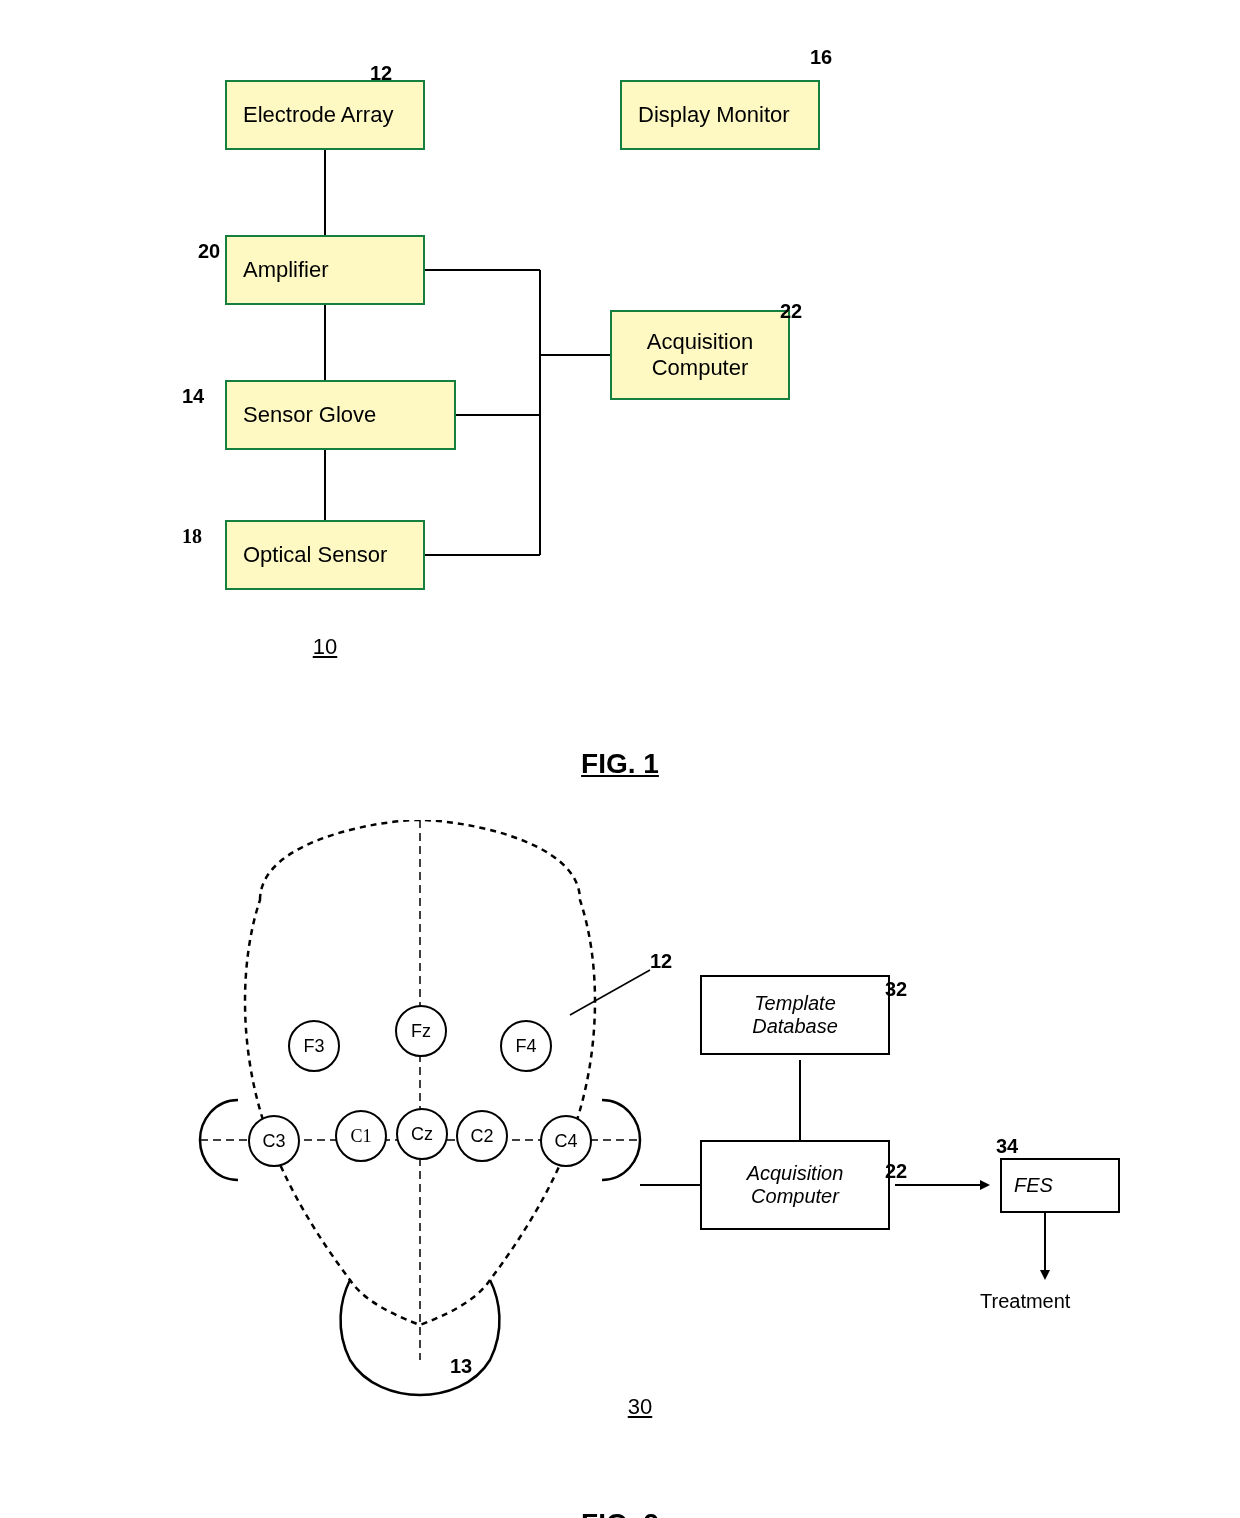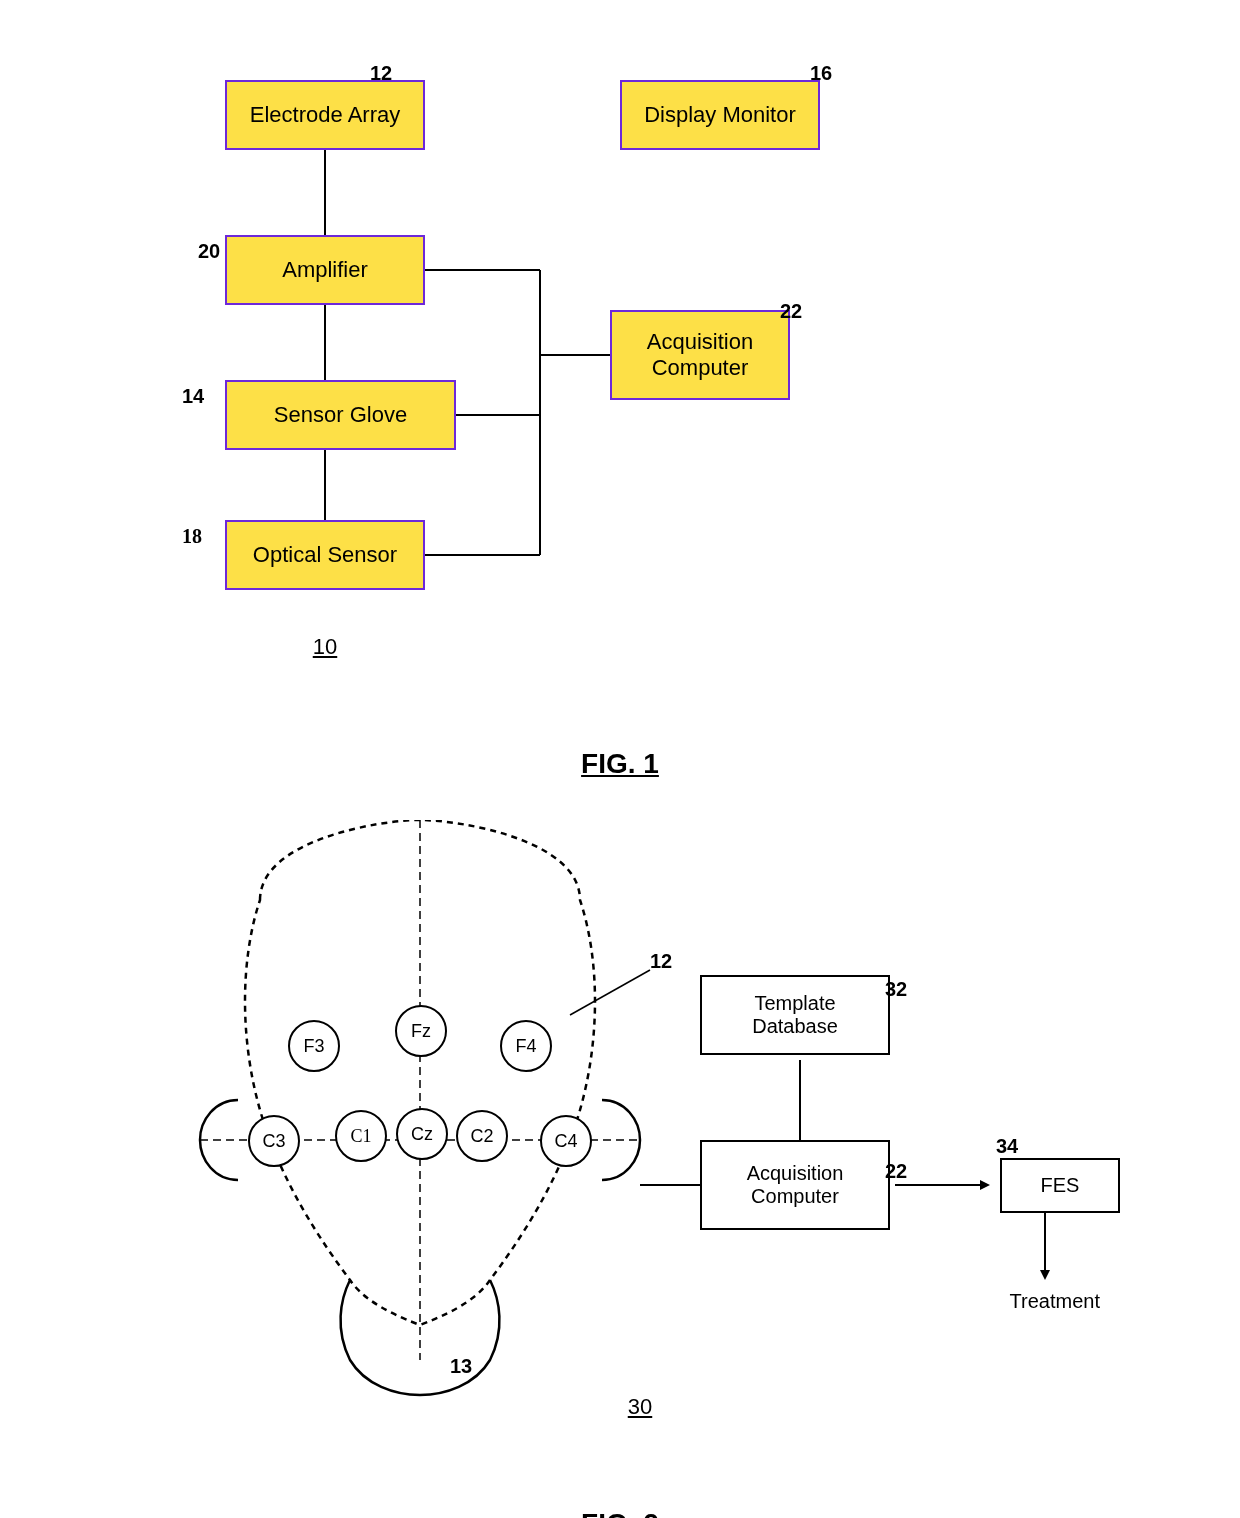--- a/index.html
+++ b/index.html
@@ -22,25 +22,25 @@
 
     
     .fig1-area {
       position: relative;
       width: 100%;
       height: 700px;
     }
 
     .box {
       position: absolute;
-      border: 2px solid #6d28d9;
-      background: #fde047;
+      border: 2px solid #15803d;
+      background: #fef9c3;
       display: flex;
       align-items: center;
-      justify-content: center;
+      justify-content: flex-start;
       text-align: center;
       font-size: 22px;
       font-weight: normal;
       padding: 8px 16px;
     }
 
     
     .box-electrode {
       left: 185px; top: 40px;
       width: 200px; height: 70px;
@@ -127,25 +127,26 @@
       width: 52px;
       height: 52px;
     }
 
     .box-template {
       position: absolute;
       border: 2px solid #000;
       background: white;
       display: flex;
       align-items: center;
-      justify-content: center;
+      justify-content: flex-start;
       text-align: center;
       font-size: 20px;
       font-weight: normal;
       padding: 12px 12px;
+      font-style: italic;
     }
   </style>
 </head>
 <body>
 
 <div class="page">
 
   <div class="fig1-area">
 
     <svg class="fig1-svg" viewBox="0 0 1160 700" xmlns="http://www.w3.org/2000/svg">
@@ -188,21 +189,21 @@
 
     <div class="box box-optical">
       <span>Optical Sensor</span>
     </div>
 
     <div class="box box-acquisition">
       <span>Acquisition Computer</span>
     </div>
 
     <span class="ref" style="left:330px; top:22px;">12</span>
-    <span class="ref" style="left:770px; top:22px;">16</span>
+    <span class="ref" style="left:770px; top:6px;">16</span>
     <span class="ref" style="left:158px; top:200px;">20</span>
     <span class="ref" style="left:142px; top:345px;">14</span>
     <span class="ref" style="left:142px; top:485px;font-family:Liberation Serif, serif;">18</span>
     <span class="ref" style="left:740px; top:260px;">22</span>
 
     <div class="system-ref" style="position:absolute; bottom:80px; left:185px; width:200px;">10</div>
 
   </div>
 
   <div class="fig-title" style="margin-bottom: 16px;">FIG. 1</div>
@@ -269,21 +270,21 @@
     </div>
 
     <div class="box box-template" style="left:660px; top:320px; width:190px; height:90px;">
       <span>Acquisition Computer</span>
     </div>
 
     <div class="box box-template" style="left:960px; top:338px; width:120px; height:55px;">
       <span>FES</span>
     </div>
 
-    <div style="position:absolute; left:940px; top:470px; font-size:20px; text-align:right; width:120px;">Treatment</div>
+    <div style="position:absolute; left:940px; top:470px; font-size:20px; text-align:left; width:120px;">Treatment</div>
 
     <span class="ref" style="left:610px; top:130px;">12</span>
     <span class="ref" style="left:410px; top:535px;">13</span>
     <span class="ref" style="left:845px; top:340px;">22</span>
     <span class="ref" style="left:845px; top:158px;">32</span>
     <span class="ref" style="left:956px; top:315px;">34</span>
 
     <div class="system-ref" style="position:absolute; bottom:80px; left:500px; width:200px;">30</div>
 
   </div>

